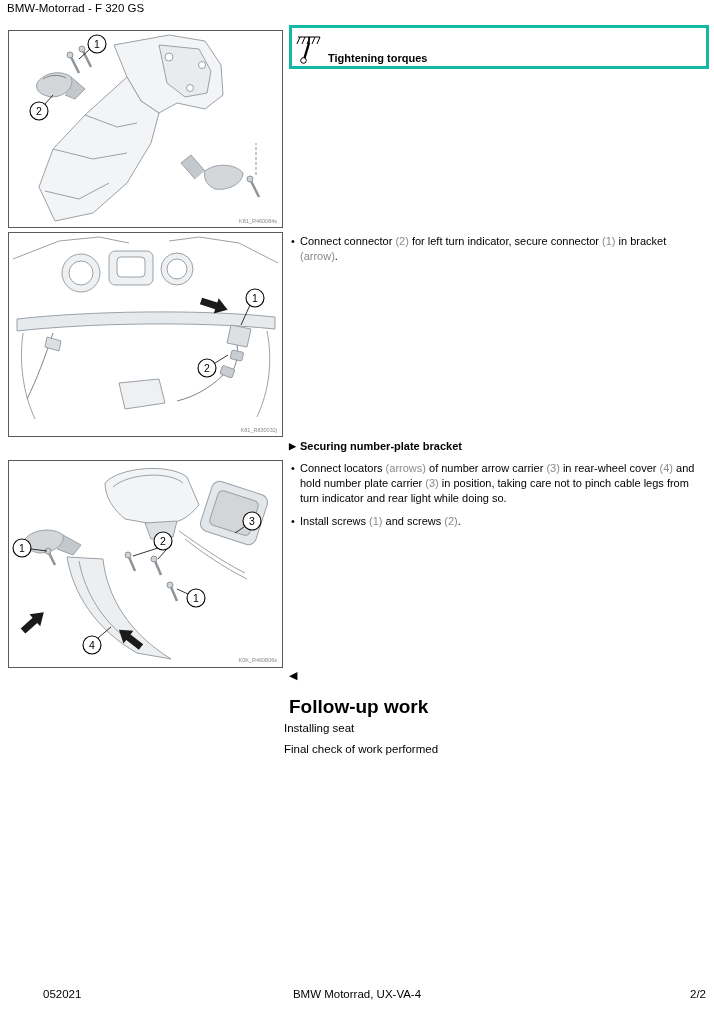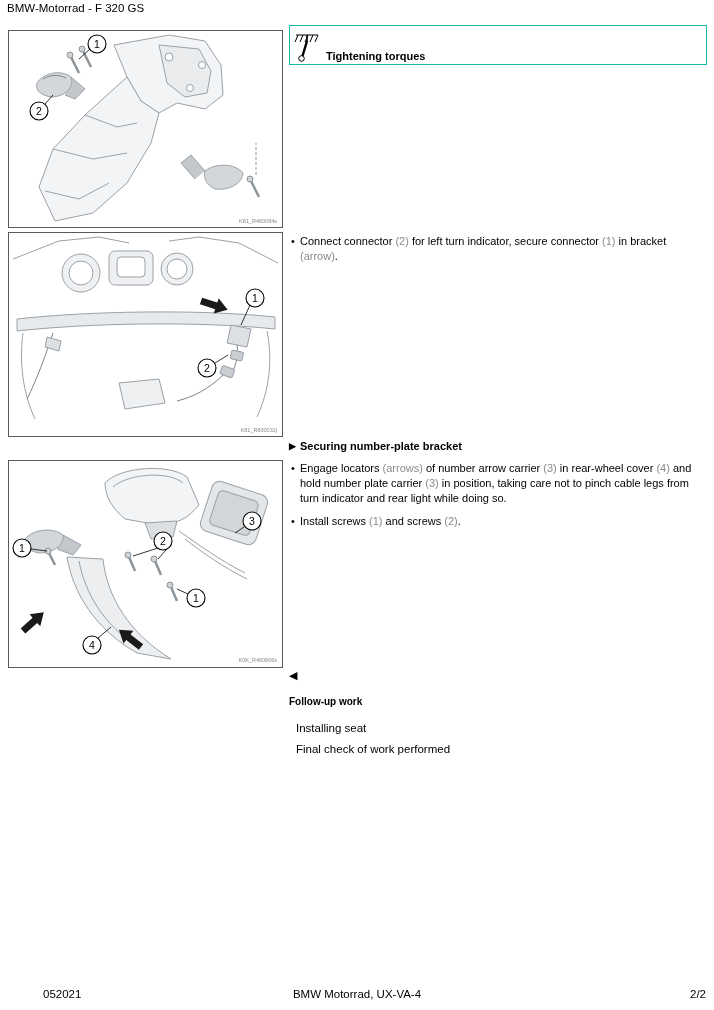--- a/index.html
+++ b/index.html
@@ -32,21 +32,21 @@
     font-size: 10.5px; fill: #000; text-anchor: middle;
     font-family: "Liberation Sans", sans-serif;
   }
   .leader { stroke: #000; stroke-width: 0.8; fill: none; }
 
   
   .torque {
     position: absolute; left: 289px; top: 25px; width: 417px;
     border-collapse: collapse; font-size: 11px; table-layout: fixed;
   }
-  .torque td { border: 1px solid #14b8a6; padding: 2px 4px; vertical-align: bottom; }
+  .torque td { border: 3px solid #14b8a6; padding: 2px 4px; vertical-align: bottom; }
   .torque .t-head td { height: 34px; font-weight: bold; }
   .th-wrap { display: flex; align-items: flex-end; gap: 6px; }
   .torque .t-sub td { font-weight: bold; height: 14px; }
   .torque .t-row td { height: 14px; }
 
   
   .bullet {
     position: absolute; left: 289px; width: 418px;
     font-size: 11px; line-height: 15px;
   }
@@ -61,23 +61,23 @@
   .sec-head .tri { font-size: 9px; margin-right: 4px; position: relative; top: -1px; }
 
   .b1 { top: 234px; }
   .b2 { top: 461px; }
   .b3 { top: 514px; }
 
   .back-marker { position: absolute; left: 289px; top: 669px; font-size: 11px; }
 
   .fu-head {
     position: absolute; left: 289px; top: 696px;
-    font-size: 10px; font-weight: bold;
-  }
-  .fu-item { position: absolute; left: 296px; font-size: 11.5px; }
+    font-size: 19px; font-weight: bold;
+  }
+  .fu-item { position: absolute; left: 284px; font-size: 11.5px; }
   .fu-1 { top: 722px; }
   .fu-2 { top: 743px; }
 
   .footer { position: absolute; left: 0; right: 0; top: 988px; font-size: 11.5px; }
   .f-left  { position: absolute; left: 7px; padding-left: 36px; }
   .f-center{ position: absolute; left: 0; right: 0; text-align: center; }
   .f-right { position: absolute; right: 8px; }
 </style>
 </head>
 <body>
@@ -268,21 +268,21 @@
     <span class="dot">•</span>
     <p><span>Connect connector </span><span class="muted">(2)</span><span> for left turn indicator, secure connector </span><span class="muted">(1)</span><span> in bracket </span><span class="muted">(arrow)</span><span>.</span></p>
   </div>
 
   <div class="sec-head">
     <span class="tri">▶</span><span>Securing number-plate bracket</span>
   </div>
 
   <div class="bullet b2">
     <span class="dot">•</span>
-    <p><span>Engage locators </span><span class="muted">(arrows)</span><span> of number arrow carrier </span><span class="muted">(3)</span><span> in rear-wheel cover </span><span class="muted">(4)</span><span> and hold number plate carrier </span><span class="muted">(3)</span><span> in position, taking care not to pinch cable legs from turn indicator and rear light while doing so.</span></p>
+    <p><span>Connect locators </span><span class="muted">(arrows)</span><span> of number arrow carrier </span><span class="muted">(3)</span><span> in rear-wheel cover </span><span class="muted">(4)</span><span> and hold number plate carrier </span><span class="muted">(3)</span><span> in position, taking care not to pinch cable legs from turn indicator and rear light while doing so.</span></p>
   </div>
 
   <div class="bullet b3">
     <span class="dot">•</span>
     <p><span>Install screws </span><span class="muted">(1)</span><span> and screws </span><span class="muted">(2)</span><span>.</span></p>
   </div>
 
   <div class="back-marker">◀</div>
 
   <div class="fu-head">Follow-up work</div>

